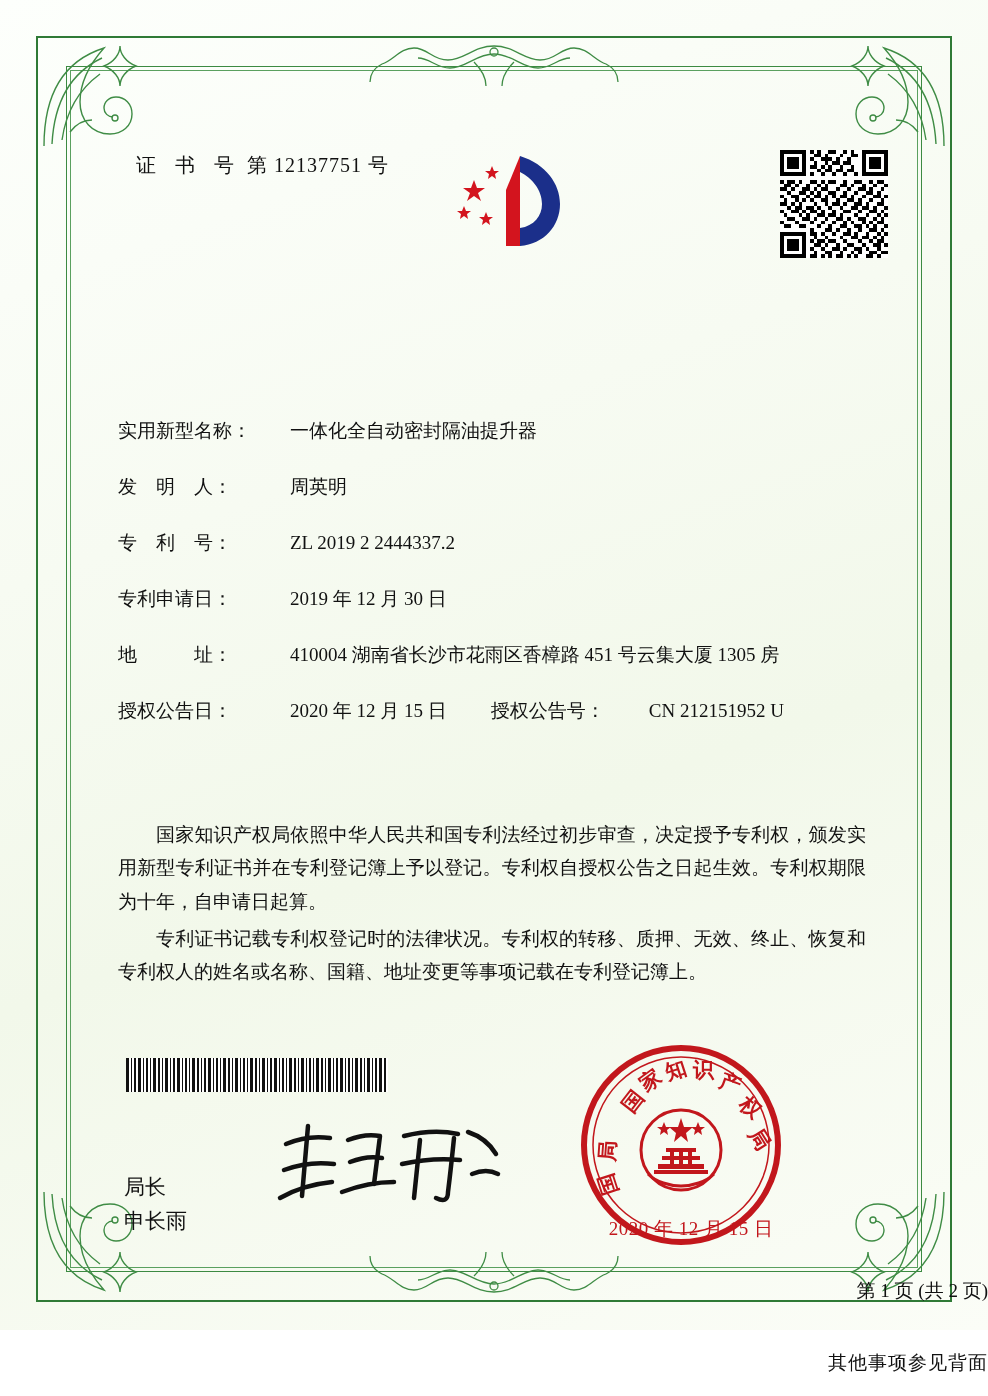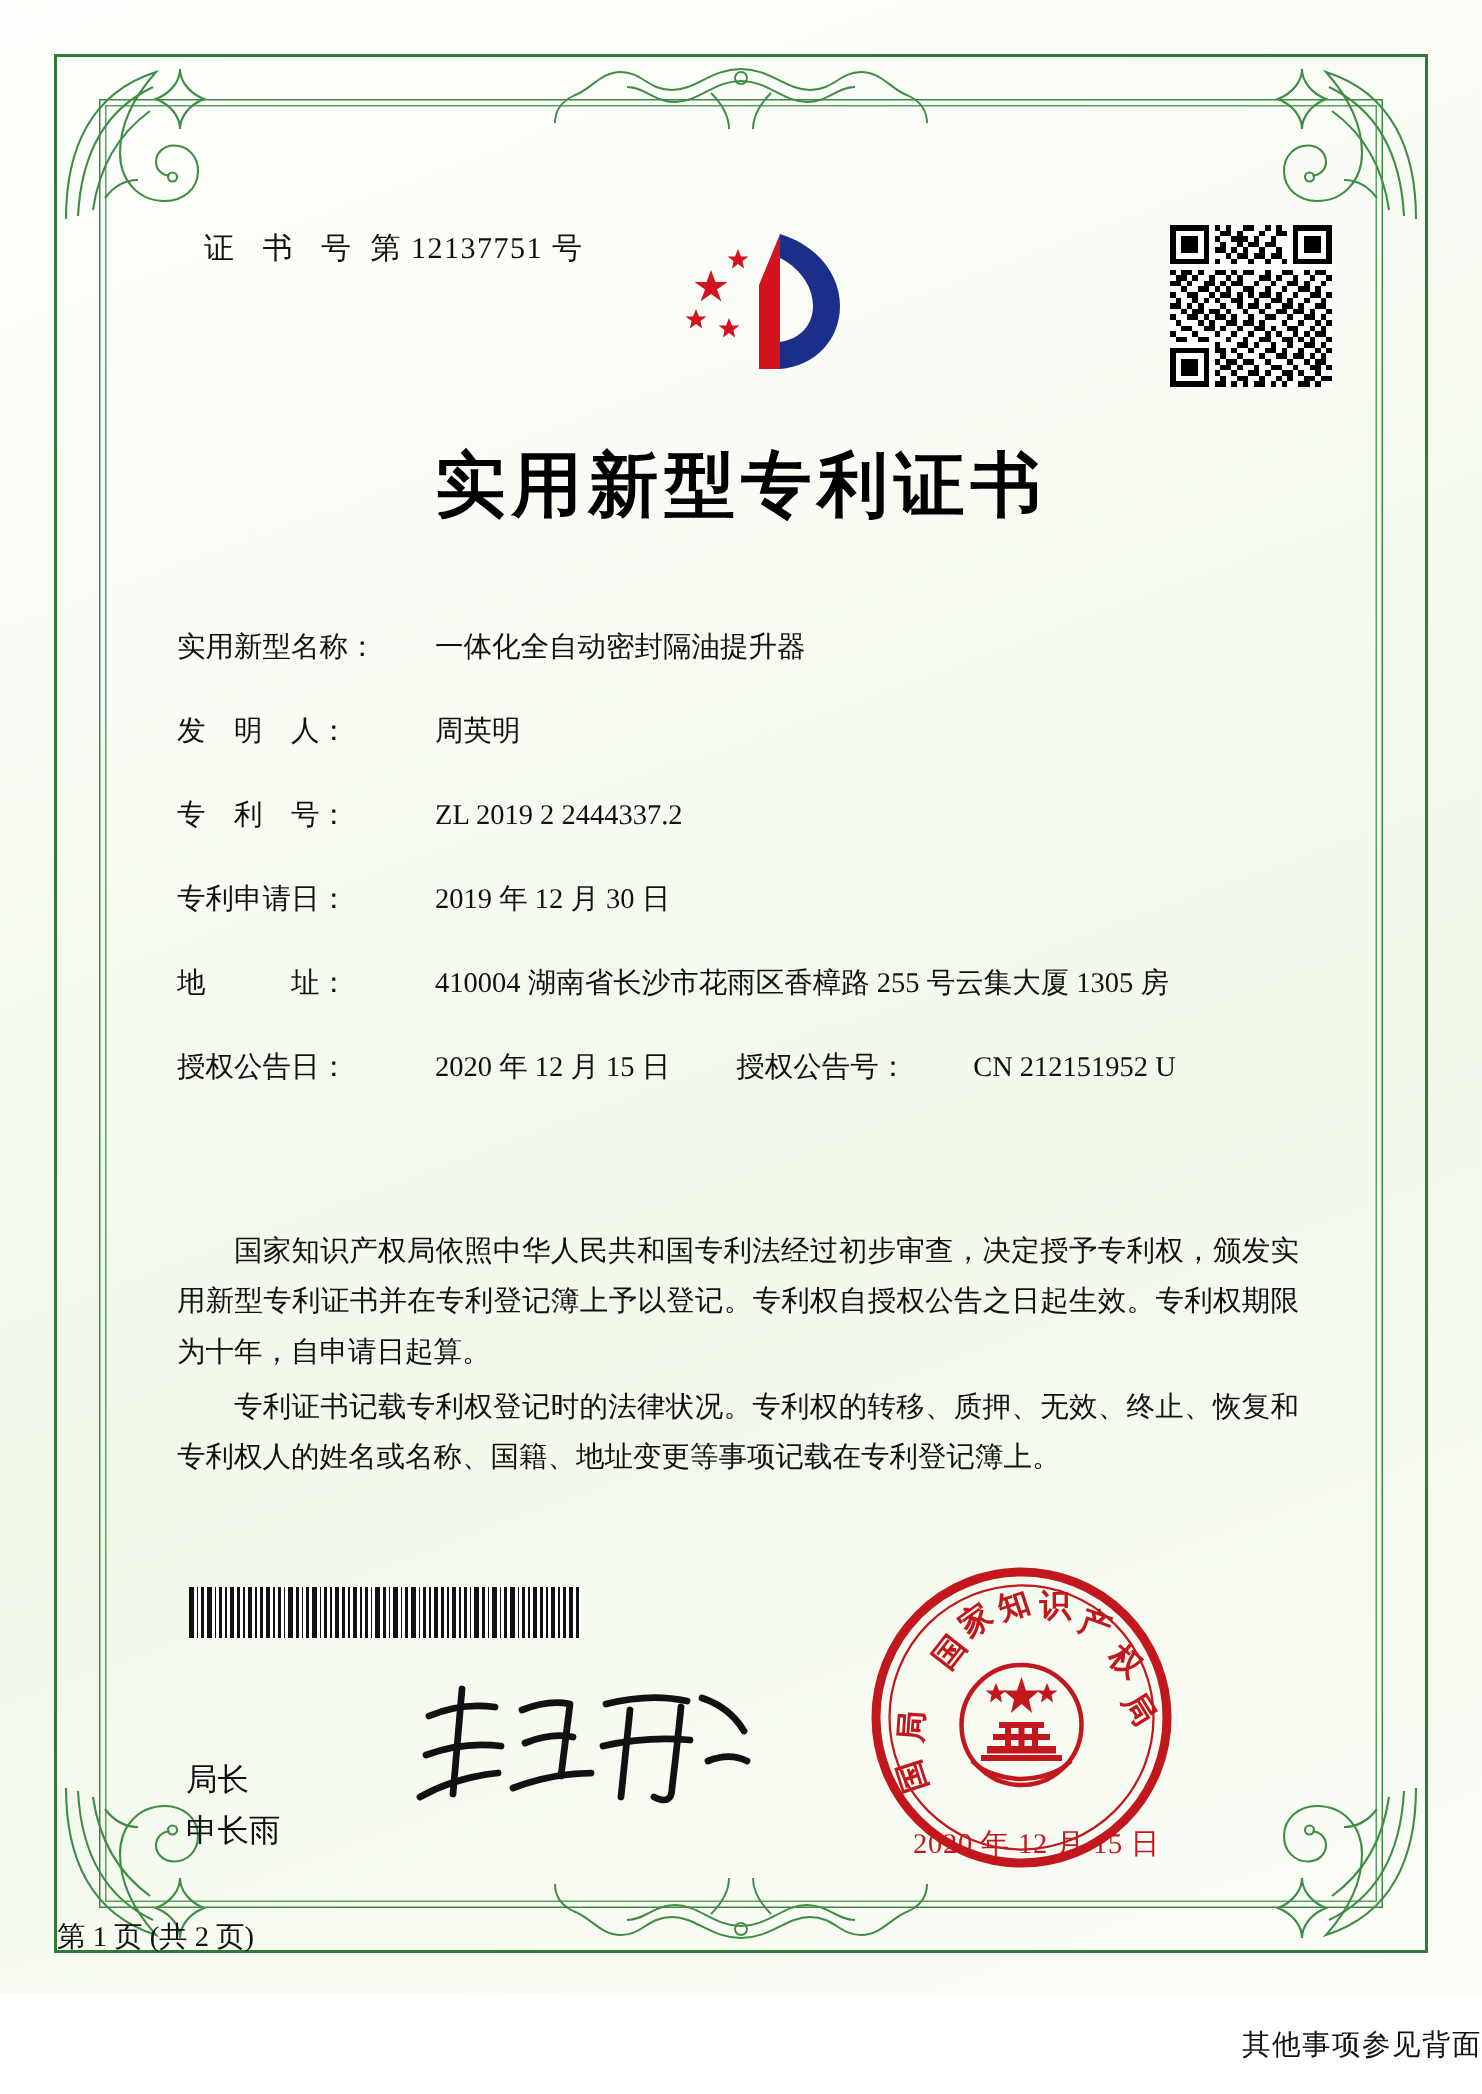--- a/index.html
+++ b/index.html
@@ -219,24 +219,24 @@
     width: 190px;
     text-align: center;
     font-size: 19px;
     color: #c2171c;
     letter-spacing: 0.5px;
   }
 
   
   .page-num {
     position: absolute;
-    left: 0;
+    left: 14px;
     right: 0;
     top: 1278px;
-    text-align: left;
+    text-align: right;
     font-size: 19px;
     color: #111;
     padding-left: 38px;
   }
   .back-note {
     position: absolute;
     left: 0;
     right: 0;
     top: 1350px;
     text-align: right;
@@ -573,42 +573,41 @@
           <rect x="13" y="28" width="1" height="1"></rect>
           <rect x="15" y="28" width="2" height="1"></rect>
         <rect x="18" y="28" width="1" height="1"></rect>
           <rect x="20" y="28" width="1" height="1"></rect>
           <rect x="23" y="28" width="2" height="1"></rect>
           <rect x="26" y="28" width="1" height="1"></rect>
       </g>
     </svg>
   </div>
 
-  <div class="cert-title">实用新型专利证书</div>
 
   <div class="fields">
     <div class="field-row">
       <span class="field-label">实用新型名称：</span>
       <span class="field-value">一体化全自动密封隔油提升器</span>
     </div>
     <div class="field-row">
       <span class="field-label">发　明　人：</span>
       <span class="field-value">周英明</span>
     </div>
     <div class="field-row">
       <span class="field-label">专　利　号：</span>
       <span class="field-value">ZL 2019 2 2444337.2</span>
     </div>
     <div class="field-row">
       <span class="field-label">专利申请日：</span>
       <span class="field-value">2019 年 12 月 30 日</span>
     </div>
     <div class="field-row">
       <span class="field-label">地　　　址：</span>
-      <span class="field-value">410004 湖南省长沙市花雨区香樟路 255 号云集大厦 1305 房</span>
+      <span class="field-value">410004 湖南省长沙市花雨区香樟路 451 号云集大厦 1305 房</span>
     </div>
     <div class="field-row">
       <span class="field-label">授权公告日：</span>
       <span>2020 年 12 月 15 日</span>
       <span class="second-label">授权公告号：</span>
       <span>CN 212151952 U</span>
     </div>
   </div>
 
   <div class="paras">

